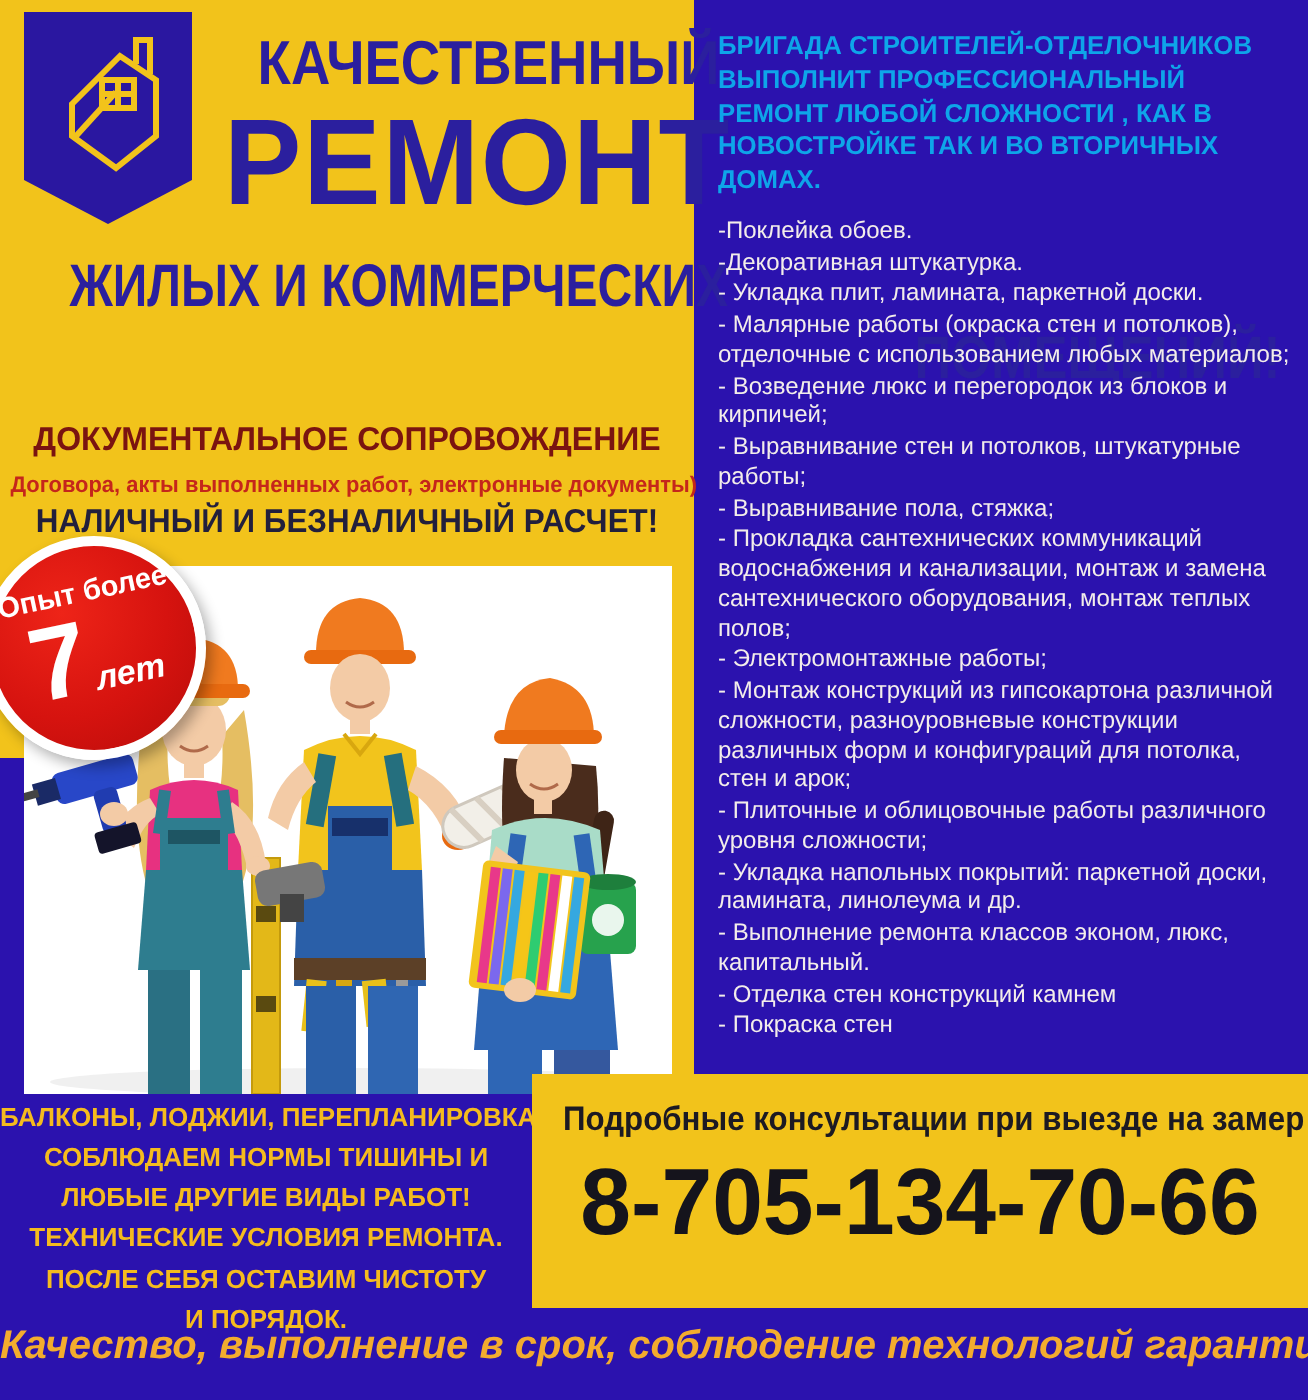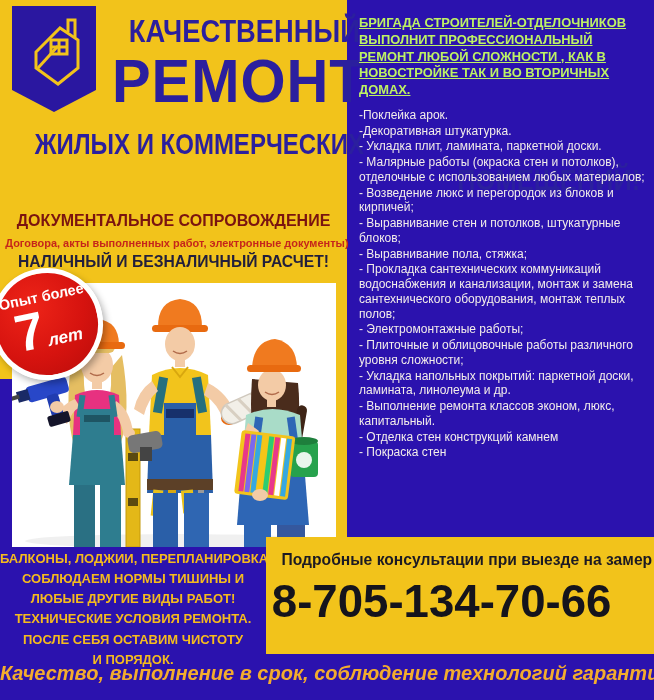--- a/index.html
+++ b/index.html
@@ -30,27 +30,27 @@
     background:radial-gradient(circle at 38% 30%, #EE2418 0%, #D6130F 55%, #B80C0A 100%);
     border:5px solid #ffffff; box-shadow:2px 4px 7px rgba(0,0,0,.3);
     text-align:center; color:#fff;
   }
   .b1 { margin-top:15px; font-size:14.5px; font-weight:bold; white-space:nowrap; }
   .b2 { line-height:0.95; }
   .b-num { font-size:52px; font-weight:bold; }
   .b-unit { font-size:17px; font-weight:bold; font-style:italic; margin-left:2px; }
 
   .services { position:absolute; left:347px; top:0; width:307px; height:537px; box-sizing:border-box; padding:15px 9px 0 12px; overflow:hidden; }
-  .intro { color:#bef264; font-weight:bold; font-size:12.9px; line-height:1.3; margin-bottom:9px;text-decoration:underline; }
+  .intro { color:#0ea5e9; font-weight:bold; font-size:12.9px; line-height:1.3; margin-bottom:9px; }
   .svc   { color:#F3EDEA; font-size:12px; line-height:1.23; margin-bottom:1px; }
 
   .extras { position:absolute; left:0; top:549px; width:266px; text-align:center; }
   .extra-line { color:#F5BB1E; font-weight:bold; font-size:13px; line-height:1.55; white-space:nowrap; }
 
-  .phone-box { position:absolute; left:266px; top:537px; width:388px; height:117px; background:#F2C31B; text-align:left; }
+  .phone-box { position:absolute; left:266px; top:537px; width:388px; height:117px; background:#F2C31B; text-align:center; }
   .note  { margin-top:13px; font-size:17px; font-weight:bold; color:#1C1A23; transform:scaleX(0.92); white-space:nowrap; }
   .phone { margin-top:3px; font-size:47px; font-weight:bold; color:#15141C; transform:scaleX(0.97); letter-spacing:0px; white-space:nowrap; }
 
   .footer { position:absolute; left:0; top:662px; width:654px; text-align:center; font-size:20px; font-weight:bold; font-style:italic; color:#F3AC2E; white-space:nowrap; }
 </style>
 </head>
 <body>
 
 <div class="poster">
 
@@ -202,29 +202,30 @@
       <div class="b1">Опыт более</div>
       <div class="b2">
         <span class="b-num">7</span><span class="b-unit">лет</span>
       </div>
     </div>
   </div>
 
   <div class="services">
     <div class="intro">БРИГАДА  СТРОИТЕЛЕЙ-ОТДЕЛОЧНИКОВ  ВЫПОЛНИТ ПРОФЕССИОНАЛЬНЫЙ РЕМОНТ ЛЮБОЙ СЛОЖНОСТИ , КАК В НОВОСТРОЙКЕ ТАК И ВО  ВТОРИЧНЫХ  ДОМАХ.</div>
     <div class="list">
-        <div class="svc">-Поклейка арок.</div>
+        <div class="svc">-Поклейка обоев.</div>
         <div class="svc">-Декоративная штукатурка.</div>
         <div class="svc">- Укладка плит, ламината,  паркетной  доски.</div>
         <div class="svc">- Малярные работы (окраска стен и потолков), отделочные с использованием любых материалов;</div>
         <div class="svc">- Возведение люкс и перегородок из блоков и кирпичей;</div>
-        <div class="svc">- Выравнивание стен и потолков, штукатурные блоков;</div>
+        <div class="svc">- Выравнивание стен и потолков, штукатурные работы;</div>
         <div class="svc">- Выравнивание пола, стяжка;</div>
         <div class="svc">- Прокладка сантехнических коммуникаций водоснабжения и канализации, монтаж и замена сантехнического оборудования, монтаж теплых полов;</div>
         <div class="svc">- Электромонтажные работы;</div>
+        <div class="svc">- Монтаж конструкций из гипсокартона различной сложности, разноуровневые конструкции различных форм и конфигураций для потолка, стен и арок;</div>
         <div class="svc">- Плиточные и облицовочные работы различного уровня сложности;</div>
         <div class="svc">- Укладка напольных покрытий: паркетной доски, ламината, линолеума и др.</div>
         <div class="svc">- Выполнение ремонта классов эконом, люкс, капитальный.</div>
         <div class="svc">- Отделка стен конструкций камнем</div>
         <div class="svc">- Покраска стен</div>
       </div>
   </div>
 
   <div class="extras">
       <div class="extra-line">БАЛКОНЫ, ЛОДЖИИ, ПЕРЕПЛАНИРОВКА.</div>

